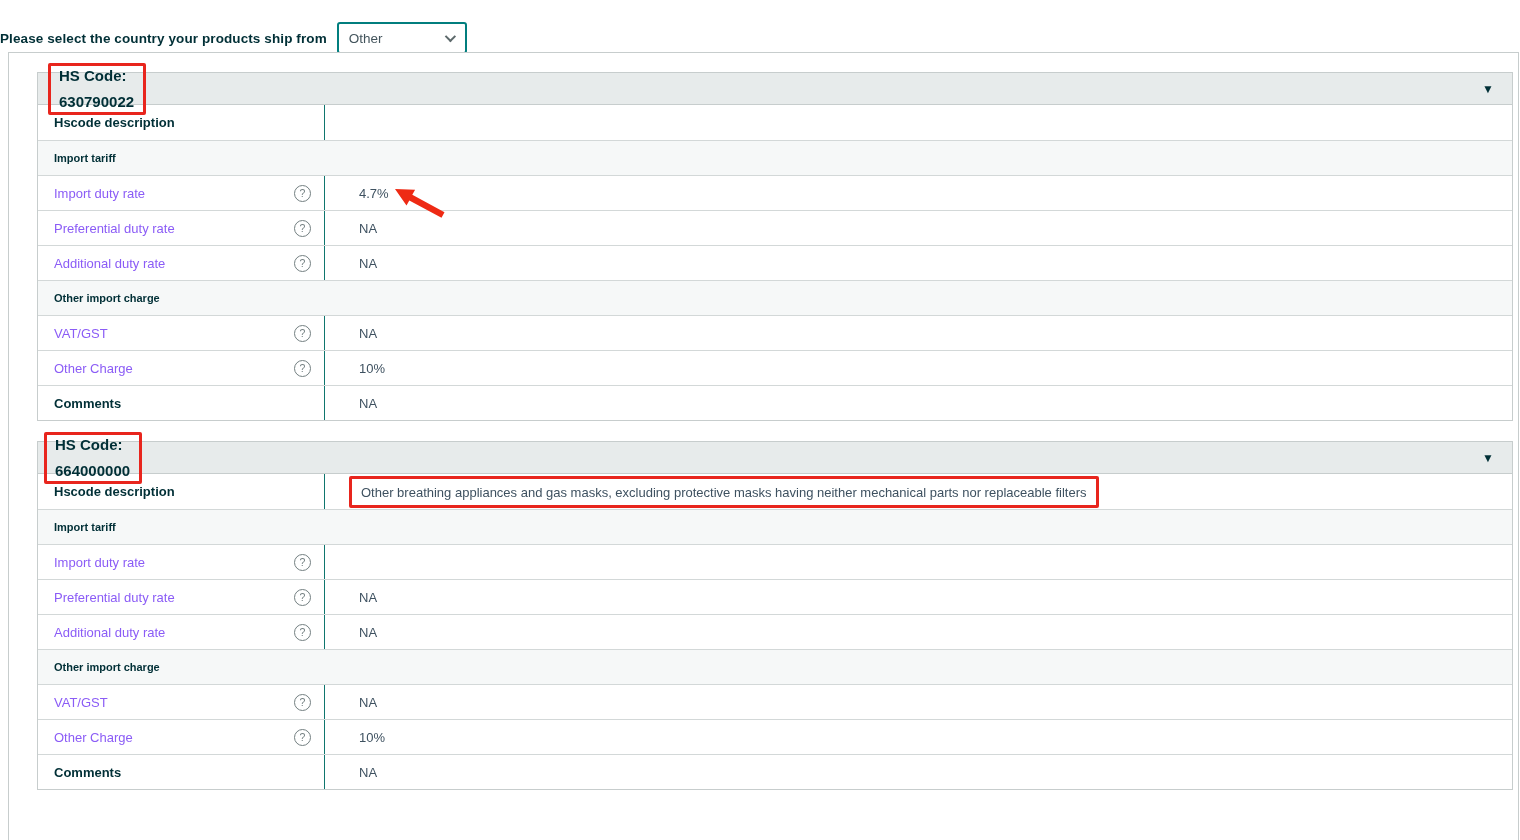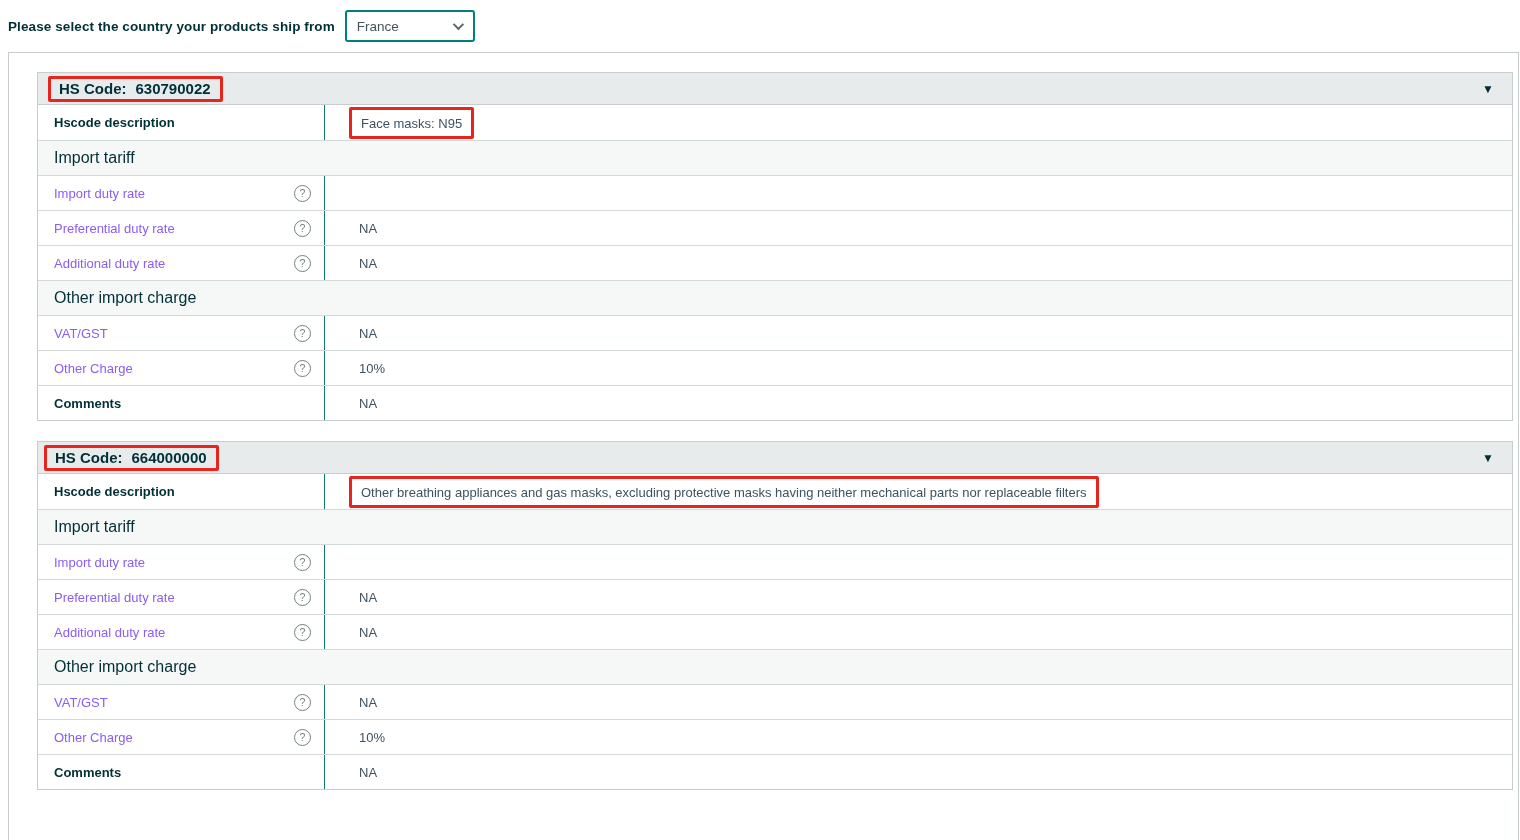--- a/index.html
+++ b/index.html
@@ -1,52 +1,52 @@
 <!DOCTYPE html>
 <html><head>
 <meta charset="utf-8">
 <style>
   * { margin:0; padding:0; box-sizing:border-box; }
   html,body { width:1520px; height:840px; overflow:hidden; background:#fff;
               font-family:"Liberation Sans", sans-serif; }
 
   
-  .topbar { position:absolute; left:0; top:4px; width:1520px; height:44px;
-            display:flex; align-items:center; padding-left:8px; background:#fff; }
+  .topbar { position:absolute; left:0; top:16px; width:1520px; height:44px;
+            display:flex; align-items:center; background:#fff; }
   .topbar-label { font-size:13.5px; font-weight:bold; color:#002f36; letter-spacing:.1px; }
   .country-select { margin-left:10px; width:130px; height:32px; background:#fff;
                     border:2px solid #017e7e; border-radius:3px; display:flex;
                     align-items:center; justify-content:space-between;
                     padding:0 12px 0 10px; cursor:pointer; }
   .country-select .val { font-size:13.5px; color:#43545c; }
   .chev { width:8px; height:8px; border-right:2px solid #5d696b; border-bottom:2px solid #5d696b;
           transform:rotate(45deg) translateY(-2px); }
 
   
   .container { position:absolute; left:8px; top:52px; width:1511px; height:900px;
                border:1px solid #c7cdcd; background:#fff; padding:19px 7px 0 28px; }
   .page-title { font-size:19px; font-weight:bold; color:#002f36; margin-bottom:19px; }
 
   
   .panel { width:1476px; margin-bottom:20px; }
   .panel-header { height:33px; background:#e7ebeb; border:1px solid #c7cdcd;
                   display:flex; align-items:center; padding:0 18px 0 10px; cursor:pointer; }
   .hs-box { border:3px solid #e8251d; border-radius:2px; padding:1px 9px 2px 8px;
-            display:inline-flex; gap:9px; align-items:baseline; background:transparent; }
+            display:inline-flex; gap:9px; align-items:baseline; background:transparent;flex-direction:column; }
   .panel-header.tight2 .hs-box { margin-left:-4px; }
   .hs-label, .hs-code { font-size:15px; font-weight:bold; color:#002f36; }
   .collapse-arrow { margin-left:auto; color:#002f36; font-size:12px; line-height:1;
                     cursor:pointer; user-select:none; }
 
   .panel-table { border:1px solid #c7cdcd; border-top:none; background:#fff; }
   .row { display:flex; min-height:35px; border-top:1px solid #d3d8d8; position:relative; }
   .row:first-child { border-top:none; }
 
   .row.section { background:#f6f8f8; align-items:center; padding-left:16px; }
-  .section-lbl { font-size:16px; font-weight:normal; color:#002f36; }
+  .section-lbl { font-size:11px; font-weight:bold; color:#002f36; }
 
   .cell-label { width:287px; border-right:1px solid #0f766e; display:flex;
                 align-items:center; justify-content:space-between;
                 padding:0 13px 0 16px; }
   .lbl { font-size:13px; color:#8b5cf6; }
   .row.boldlbl .lbl { font-weight:bold; color:#002f36; }
   .help { width:17px; height:17px; border:1px solid #737f81; border-radius:50%;
           display:flex; align-items:center; justify-content:center; flex:0 0 auto;
           font-size:10.5px; color:#737f81; cursor:pointer; background:#fff; }
   .cell-value { flex:1; display:flex; align-items:center; padding-left:34px; position:relative; }
@@ -54,56 +54,57 @@
   .red-box { border:3px solid #e8251d; border-radius:2px; padding:4px 9px; margin-left:-10px; }
 
   .annot-arrow { position:absolute; left:66px; top:9px; z-index:4; pointer-events:none; }
 </style>
 </head>
 <body>
 
 <div class="topbar">
   <span class="topbar-label">Please select the country your products ship from</span>
   <div class="country-select">
-    <span class="val">France</span>
+    <span class="val">Other</span>
     <span class="chev"></span>
   </div>
 </div>
 
 <div class="container">
 
   <div class="panel">
     <div class="panel-header">
       <span class="hs-box">
         <span class="hs-label">HS Code:</span>
         <span class="hs-code">630790022</span>
       </span>
       <span class="collapse-arrow">▼</span>
     </div>
     <div class="panel-table">
 
       <div class="row boldlbl">
         <div class="cell-label">
           <span class="lbl">Hscode description</span>
         </div>
-        <div class="cell-value">
-          <span class="red-box">
-            <span class="val-text">Face masks: N95</span>
-          </span>
-        </div>
       </div>
 
       <div class="row section">
         <span class="section-lbl">Import tariff</span>
       </div>
 
       <div class="row">
         <div class="cell-label">
           <span class="lbl">Import duty rate</span>
           <span class="help">?</span>
+        </div>
+        <div class="cell-value">
+          <span class="val-text">4.7%</span>
+          <svg class="annot-arrow" width="60" height="38" viewBox="0 0 60 38">
+            <polygon points="4,4 24.1,4.7 21.3,9.8 53.5,27.2 50.5,32.8 18.3,15.4 15.5,20.5" fill="#ee2a14"></polygon>
+          </svg>
         </div>
       </div>
 
       <div class="row">
         <div class="cell-label">
           <span class="lbl">Preferential duty rate</span>
           <span class="help">?</span>
         </div>
         <div class="cell-value">
           <span class="val-text">NA</span>

